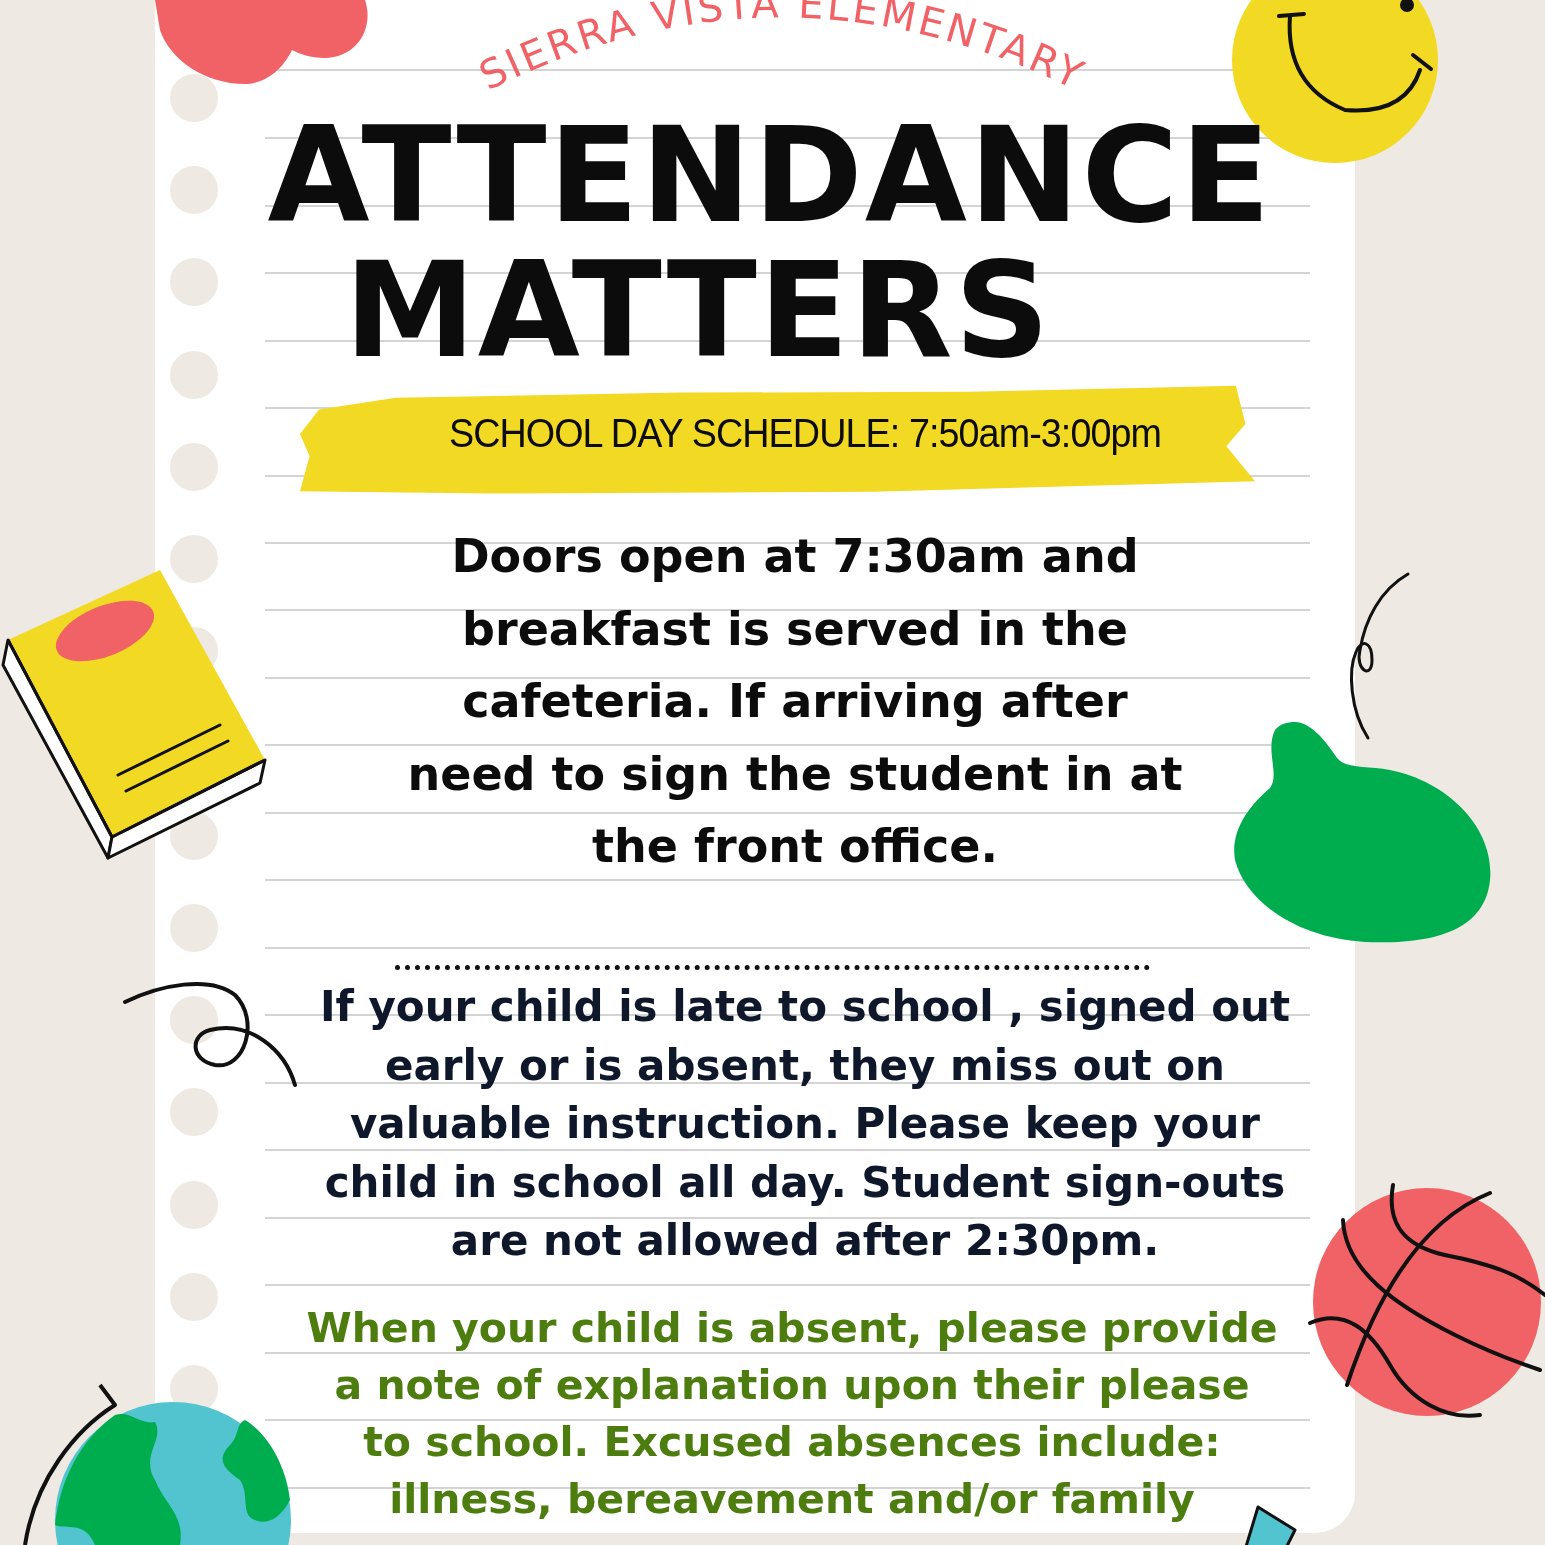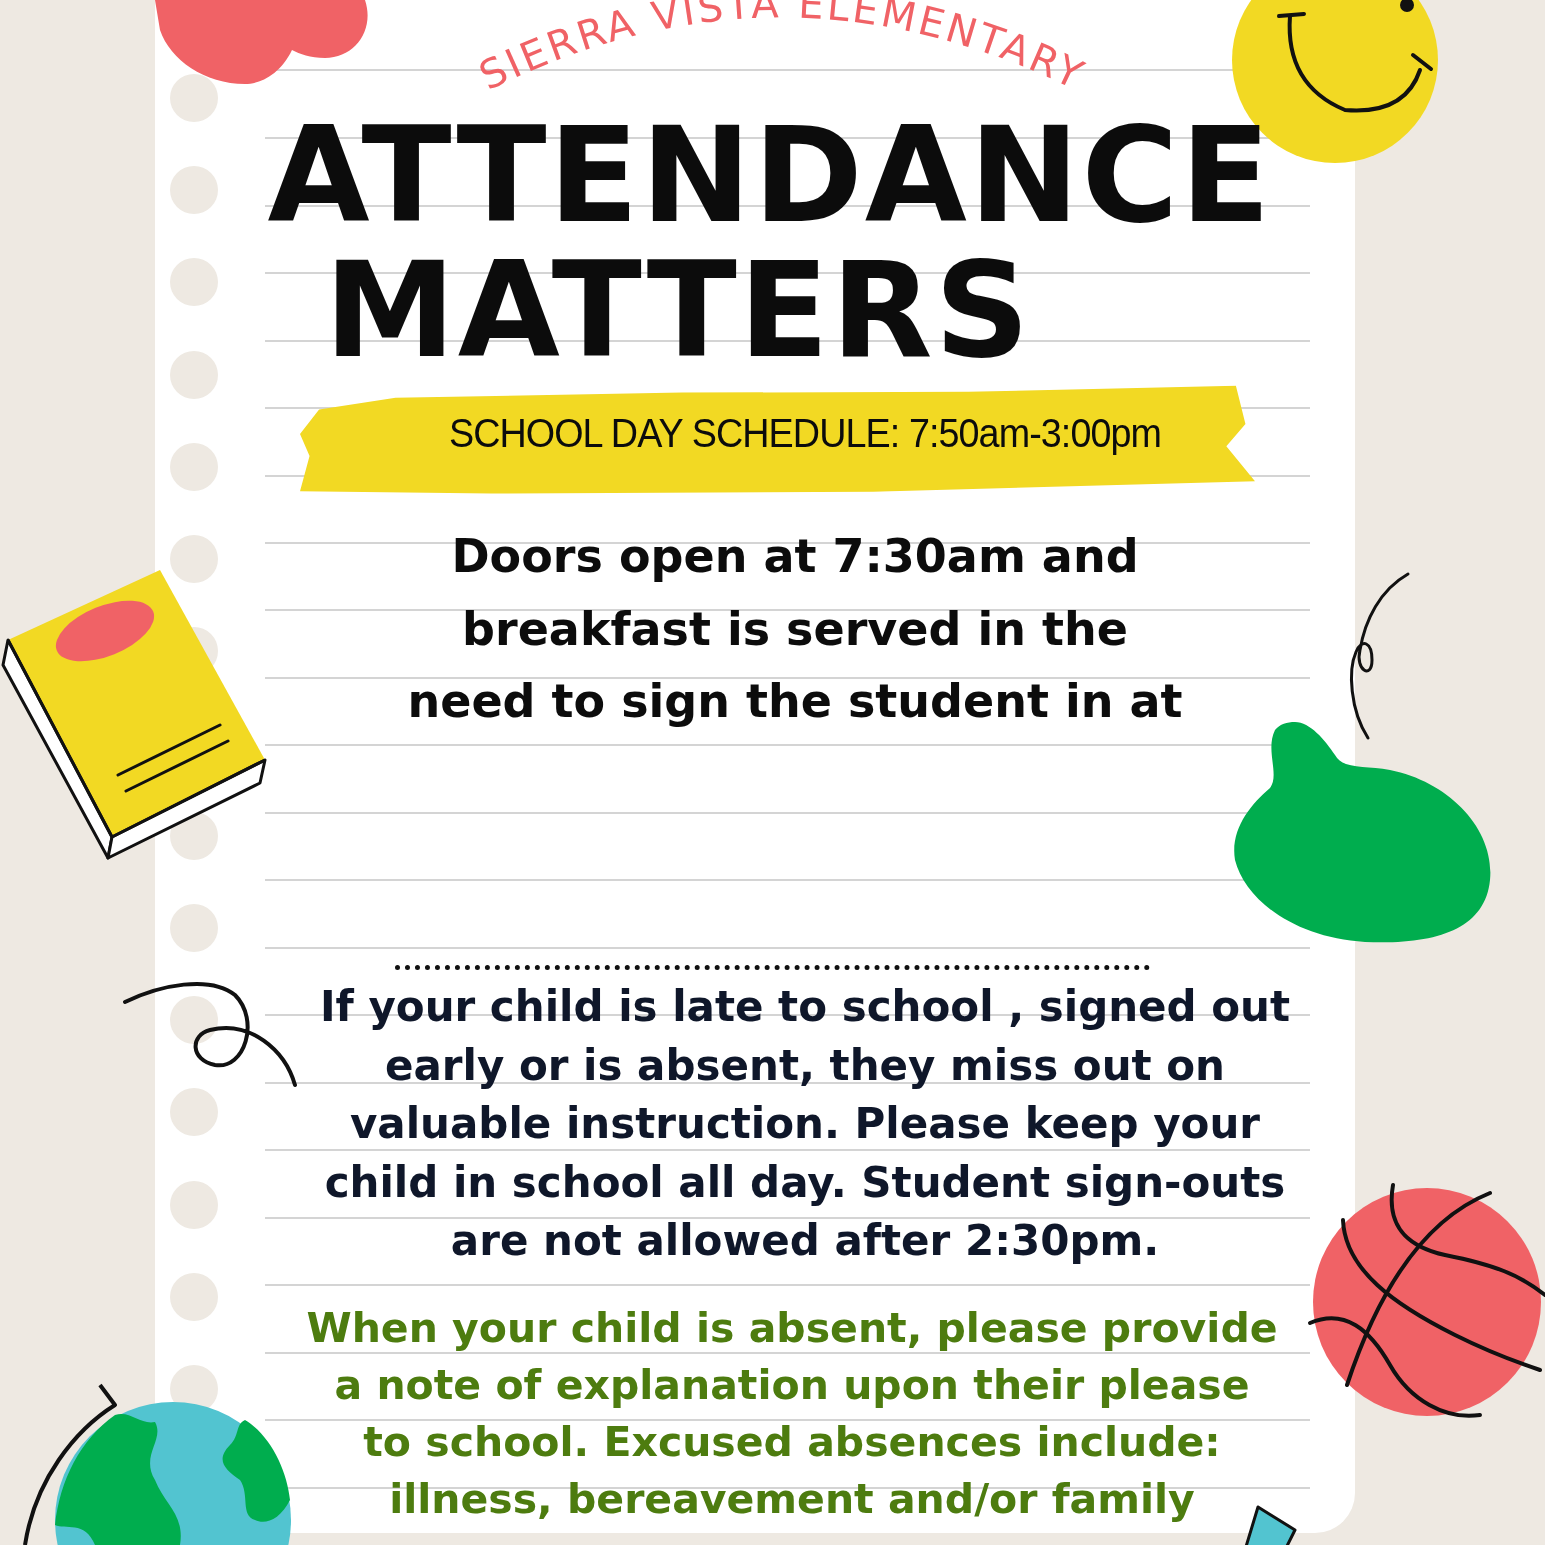--- a/index.html
+++ b/index.html
@@ -23,21 +23,21 @@
   .school-name { position: absolute; left: 0; top: 0; width: 1545px; height: 120px; }
   .school-name text {
     font-family: "DejaVu Sans", sans-serif; font-size: 40px; fill: #f06266; letter-spacing: 3px;
   }
   .title {
     position: absolute; left: 200px; width: 1140px; text-align: center;
     font-family: "DejaVu Sans", sans-serif; font-weight: bold; color: #0c0c0c;
     font-size: 132px; line-height: 140px; letter-spacing: 2px;
   }
   .title.l1 { top: 105px; }
-  .title.l2 { top: 240px; left: 108px; }
+  .title.l2 { top: 240px; left: 128px; }
   .brush {
     position: absolute; left: 300px; top: 385px; width: 955px; height: 110px;
     background: #f2d923; transform: skewY(-0.6deg);
     clip-path: polygon(2% 18%, 10% 8%, 40% 6%, 70% 8%, 98% 5%, 99% 40%, 97% 60%, 100% 92%, 60% 98%, 20% 96%, 0% 92%, 1% 60%, 0% 40%);
   }
   .schedule {
     position: absolute; left: 300px; top: 410px; width: 1010px; text-align: center;
     font-family: "Liberation Sans", sans-serif; font-size: 41px; color: #0c0c0c; letter-spacing: -1px;
     transform: scaleX(0.92); transform-origin: center;
   }
@@ -123,21 +123,23 @@
 
 <div class="title l1">ATTENDANCE</div>
 <div class="title l2">MATTERS</div>
 
 <div class="brush"></div>
 <div class="schedule">SCHOOL DAY SCHEDULE: 7:50am-3:00pm</div>
 
 <div class="para black">
   <div>Doors open at 7:30am and</div>
   <div>breakfast is served in the</div>
+  <div>cafeteria. If arriving after</div>
   <div>need to sign the student in at</div>
+  <div>the front office.</div>
 </div>
 
 <div class="dots"></div>
 
 <div class="para red">
   <div>If your child is late to school , signed out</div>
   <div>early or is absent, they miss out on</div>
   <div>valuable instruction. Please keep your</div>
   <div>child in school all day. Student sign-outs</div>
   <div>are not allowed after 2:30pm.</div>

